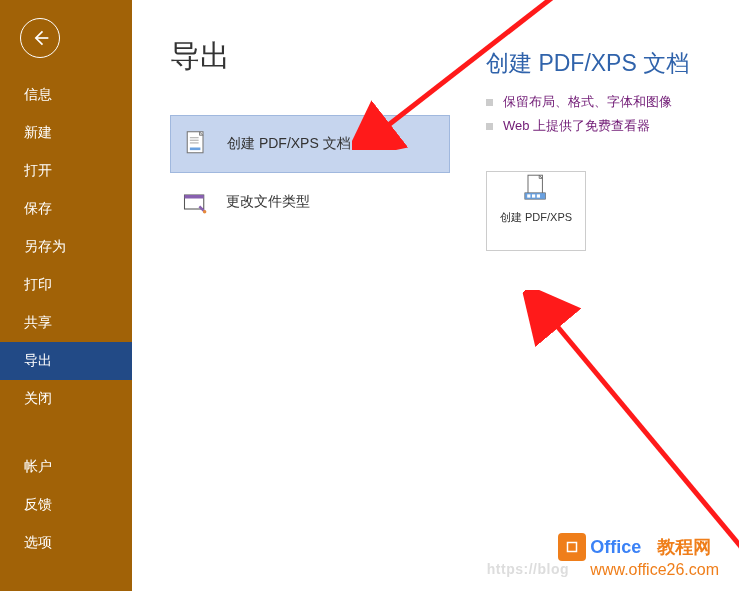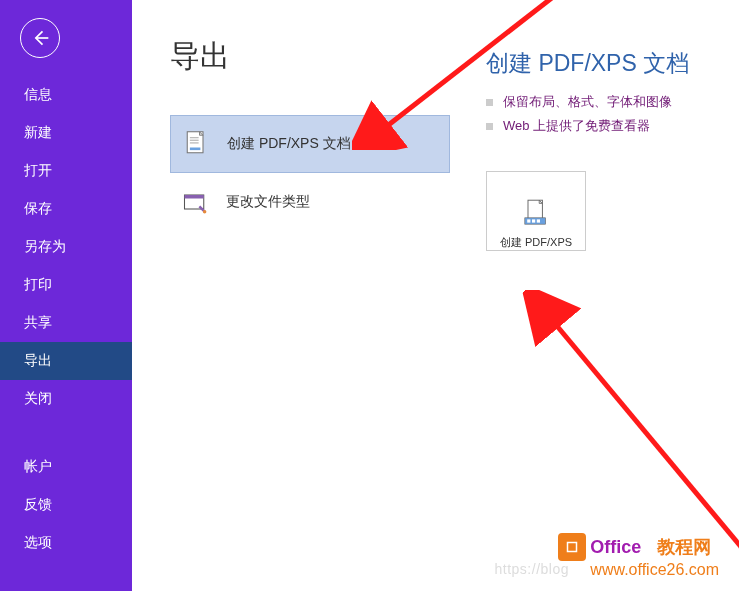--- a/index.html
+++ b/index.html
@@ -10,21 +10,21 @@
       overflow: hidden;
       position: relative;
     }
     .container {
       display: flex;
       width: 100%;
       height: 100%;
     }
     .sidebar {
       width: 132px;
-      background: #6d28d9;
+      background: #a16207;
       color: #ffffff;
       display: flex;
       flex-direction: column;
       padding-top: 10px;
     }
     .back-button {
       width: 40px;
       height: 40px;
       border: 1.5px solid #ffffff;
       border-radius: 50%;
@@ -108,21 +108,21 @@
       margin-right: 10px;
     }
     .big-button {
       margin-top: 36px;
       width: 100px;
       height: 80px;
       border: 1px solid #cccccc;
       display: flex;
       flex-direction: column;
       align-items: center;
-      justify-content: flex-end;
+      justify-content: flex-start;
       cursor: pointer;
       font-size: 11px;
       color: #333333;
     }
     .big-button .bicon {
       width: 32px;
       height: 32px;
       margin-bottom: 6px;
     }
     .arrow {
@@ -158,21 +158,21 @@
     }
     .wm-badge::before{
       content:"";
       position:absolute;
       width:28px;height:28px;
       border-radius:50%;
       background:#ef7e1a;
       z-index:-1;
     }
     .wm-title1 {
-      color: #a21caf;
+      color: #3b82f6;
       font-weight: bold;
       font-size: 18px;
       text-align: right;
     }
     .wm-title2 {
       color: #ef7e1a;
       font-weight: bold;
       font-size: 18px;
       padding-left: 16px;
     }
@@ -181,20 +181,21 @@
       font-size: 16px;
       margin-left: 32px;
     }
     .faint-url {
       position: absolute;
       right: 170px;
       bottom: 14px;
       color: #dddddd;
       font-size: 14px;
       letter-spacing: 0.5px;
+      font-weight: bold;
     }
   </style>
 </head>
 <body>
 
 <div class="container">
 
   <div class="sidebar">
     <div class="back-button">
       <svg viewBox="0 0 24 24" fill="none" stroke="#ffffff" stroke-width="2">

